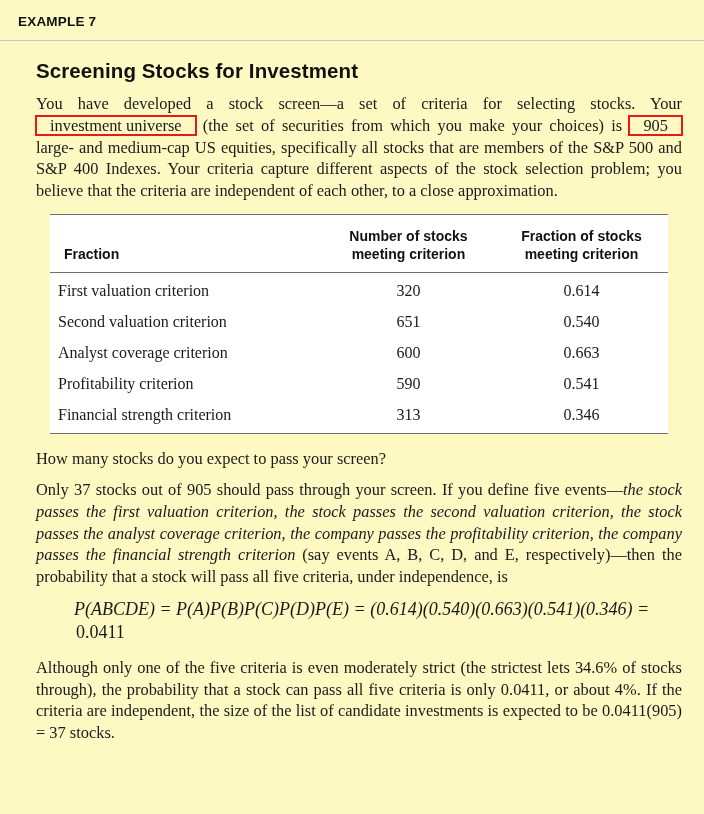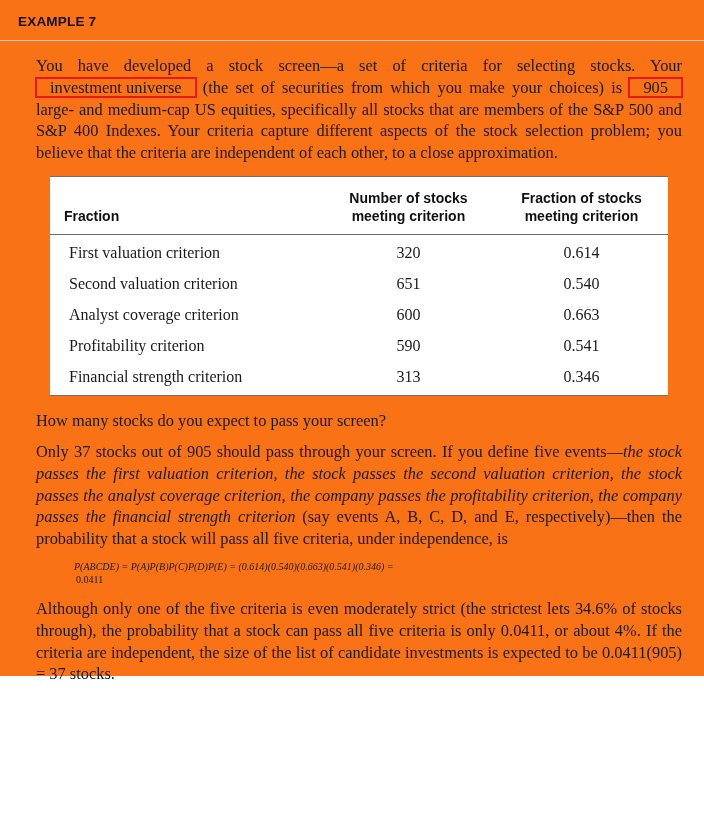--- a/index.html
+++ b/index.html
@@ -9,22 +9,22 @@
   body {
     width: 704px;
     height: 814px;
     background: #ffffff;
     font-family: "Liberation Serif", serif;
     color: #1a1a1a;
     overflow: hidden;
   }
   .example-box {
     width: 704px;
-    height: 676px;
-    background: #f97316;
+    height: 814px;
+    background: #fef9c3;
     box-sizing: border-box;
     position: relative;
   }
   .example-header {
     padding: 12px 0 10px 18px;
     border-bottom: 1px solid #c9c9c9;
   }
   .example-label {
     font-family: "Liberation Sans", sans-serif;
     font-weight: bold;
@@ -96,39 +96,39 @@
     border-bottom: 1px solid #6f6f6f;
   }
   table.stock-table td {
     font-family: "Liberation Serif", serif;
     font-size: 16px;
     padding: 6.5px 8px;
     color: #1a1a1a;
   }
   table.stock-table td.criterion {
     text-align: left;
-    padding-left: 19px;
+    padding-left: 8px;
   }
   table.stock-table td.num,
   table.stock-table td.frac {
     text-align: center;
   }
   table.stock-table tbody tr:first-child td {
     padding-top: 9px;
   }
   table.stock-table tbody tr:last-child td {
     padding-bottom: 9px;
   }
   .italic {
     font-style: italic;
   }
   .formula {
     margin: 10px 0 12px 0;
     padding-left: 38px;
-    font-size: 10px;
+    font-size: 18px;
     line-height: 1.3;
   }
   .formula .eq {
     display: block;
   }
   .formula .cont {
     display: block;
     padding-left: 2px;
   }
 </style>
@@ -136,20 +136,21 @@
 <body>
 
 <div class="example-box">
 
   <div class="example-header">
     <span class="example-label">EXAMPLE 7</span>
   </div>
 
   <div class="example-body">
 
+    <h2 class="example-title">Screening Stocks for Investment</h2>
 
     <p class="para"><span>You have developed a stock screen—a set of criteria for selecting stocks. Your </span><span class="hl-box">investment universe</span><span> (the set of securities from which you make your choices) is </span><span class="hl-box">905</span><span> large- and medium-cap US equities, specifically all stocks that are members of the S&amp;P 500 and S&amp;P 400 Indexes. Your criteria capture different aspects of the stock selection problem; you believe that the criteria are independent of each other, to a close approximation.</span></p>
 
     <div class="table-wrap">
       <table class="stock-table">
         <thead>
           <tr>
             <th class="col-criterion">Fraction</th>
             <th class="col-num">
               <span>Number of stocks</span><br>

